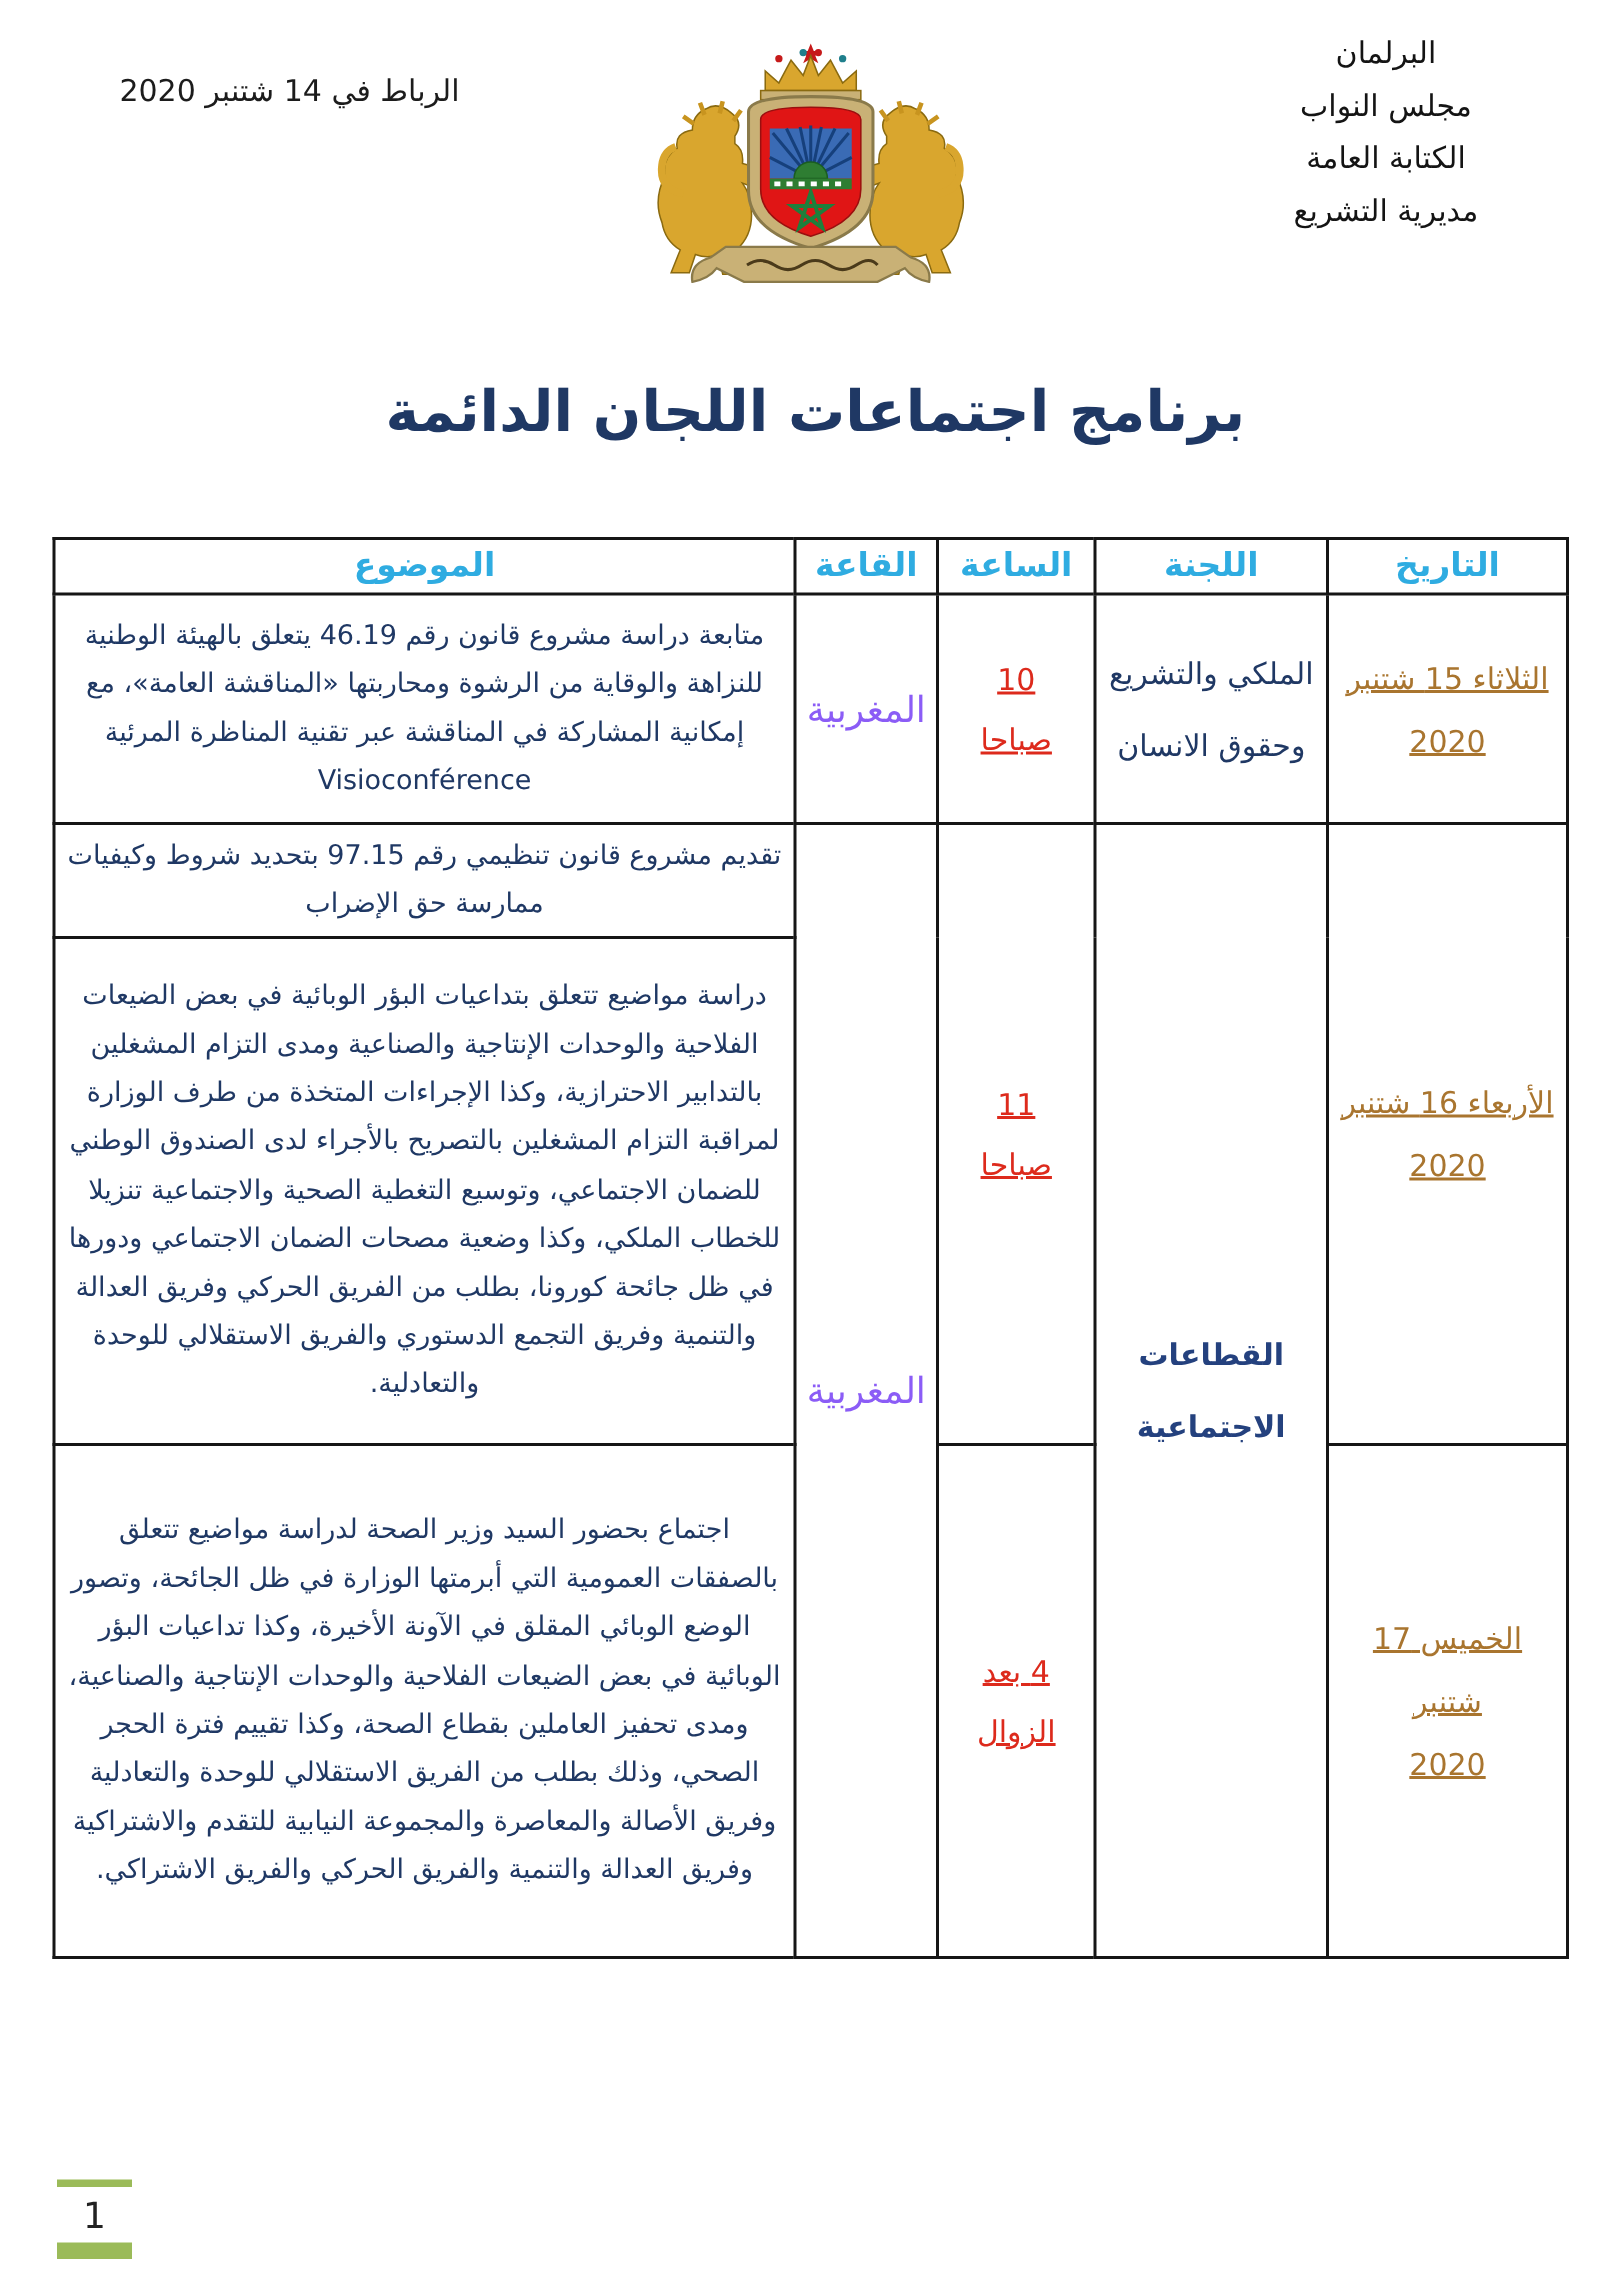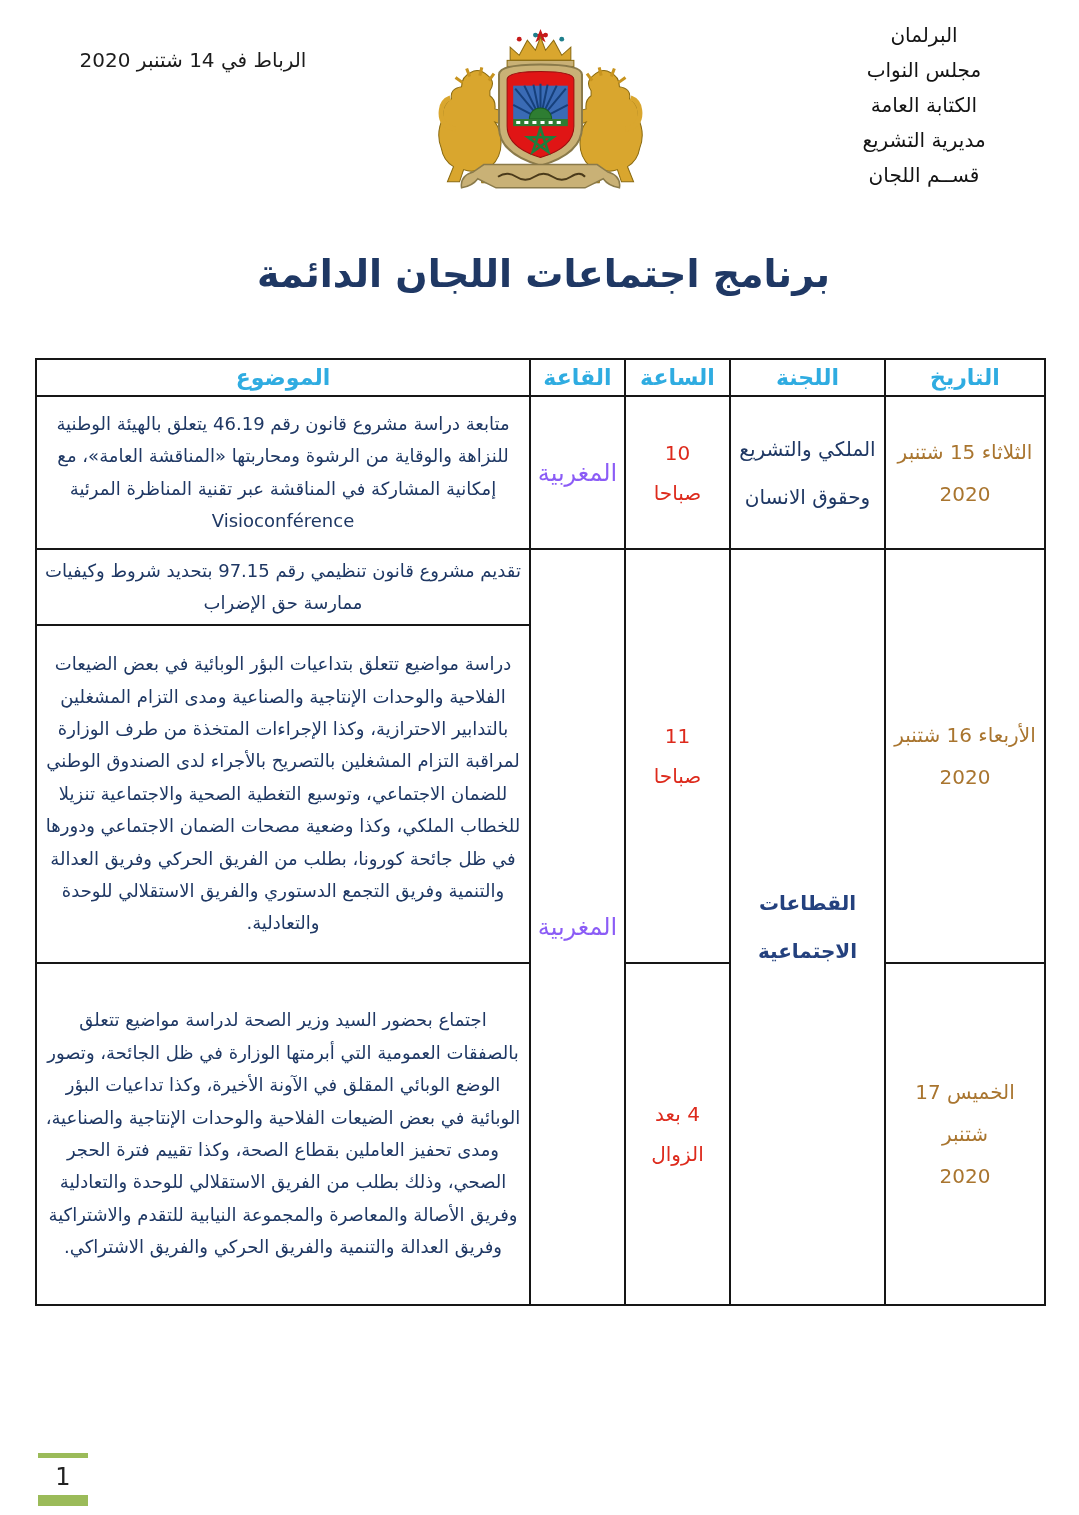--- a/index.html
+++ b/index.html
@@ -54,40 +54,39 @@
   }
   td.subject{
     color:#1F3864;font-size:18px;line-height:1.8;
     text-align:center;padding:6px 14px;
   }
   td.date-cell{color:#A9752F;font-size:20px;line-height:2.1;}
   td.time-cell{color:#DD2A1C;font-size:20px;line-height:2.0;}
   td.room-cell{color:#8b5cf6;font-size:24px;}
   td.committee-cell{color:#1F3864;font-size:20px;line-height:2.4;}
   td.committee-cell.group{color:#24417E;font-weight:bold;}
-  .two-line span{display:block;}
+  .two-line span{display:block;text-decoration:underline;}
   
   .footer-num-block{position:absolute;left:38px;top:1453px;width:50px;text-align:center;}
   .footer-line-thin{height:5px;background:#9BBB59;margin-bottom:4px;}
   .footer-page-number{font-size:24px;color:#222;line-height:30px;}
   .footer-line-thick{height:11px;background:#9BBB59;margin-top:3px;}
 </style>
 </head>
 <body>
 
 <div class="page">
 
   <div class="corner-date">الرباط في 14 شتنبر 2020</div>
 
   <div class="letterhead">
     <div>البرلمان</div>
     <div>مجلس النواب</div>
     <div>الكتابة العامة</div>
     <div>مديرية التشريع</div>
-    <div>قســم اللجان</div>
   </div>
 
   <div class="logo-wrap">
     <svg viewBox="0 0 200 170" width="205" height="172" xmlns="http://www.w3.org/2000/svg">
 
       <g id="lion" fill="#D9A62E" stroke="#8A6A10" stroke-width="1">
         <path d="M150,62 q-6,-9 2,-15 q9,-8 17,-3 q9,4 9,14 q12,2 10,12 q10,6 8,18 q8,16 2,31 q-2,12 -12,18 l6,15 h-12 l-4,-12 q-8,3 -15,0 l-3,13 h-12 l3,-16 q-10,-9 -10,-23 q0,-13 6,-21 l-16,6 q-8,2 -9,-5 q-1,-6 7,-9 l18,-5 q-1,-9 5,-13 z"></path>
         <path d="M184,100 q16,-3 14,-19 q-1,-9 -9,-12" fill="none" stroke="#D9A62E" stroke-width="5"></path>
         <path d="M151,52 l-5,-7 M160,47 l-2,-8 M170,48 l3,-8 M177,54 l7,-5" stroke="#C8941F" stroke-width="3" fill="none"></path>
       </g>

